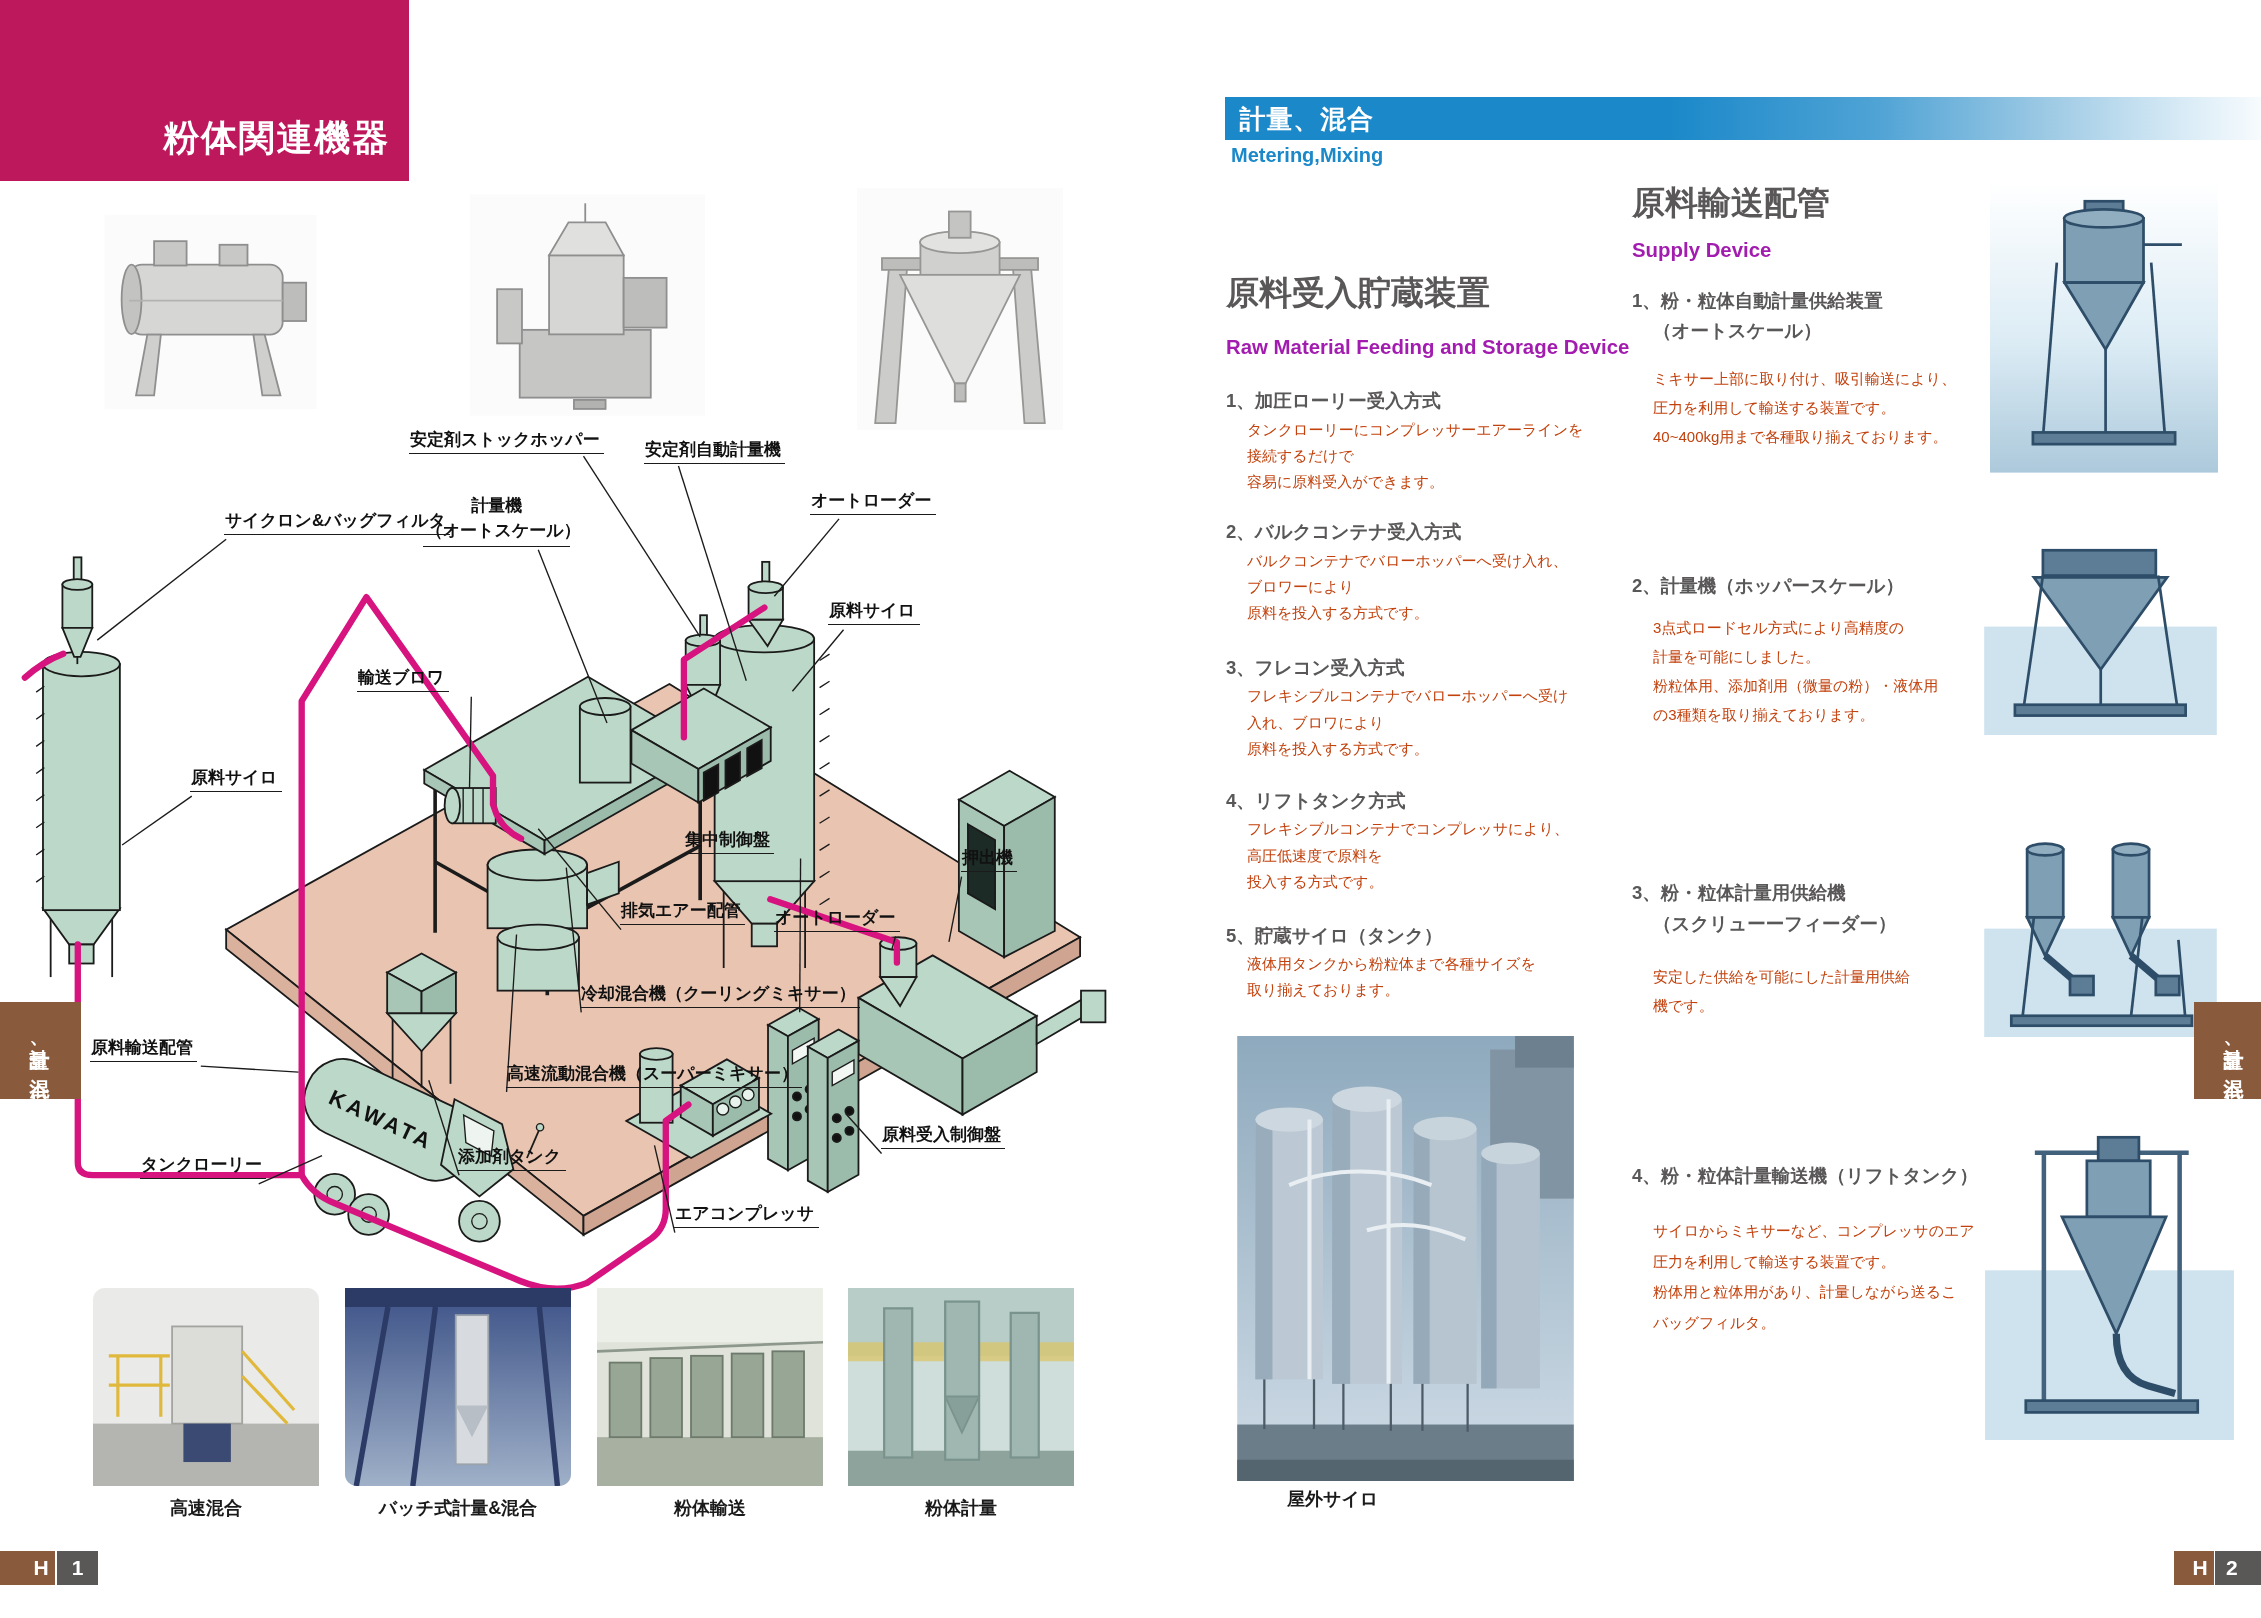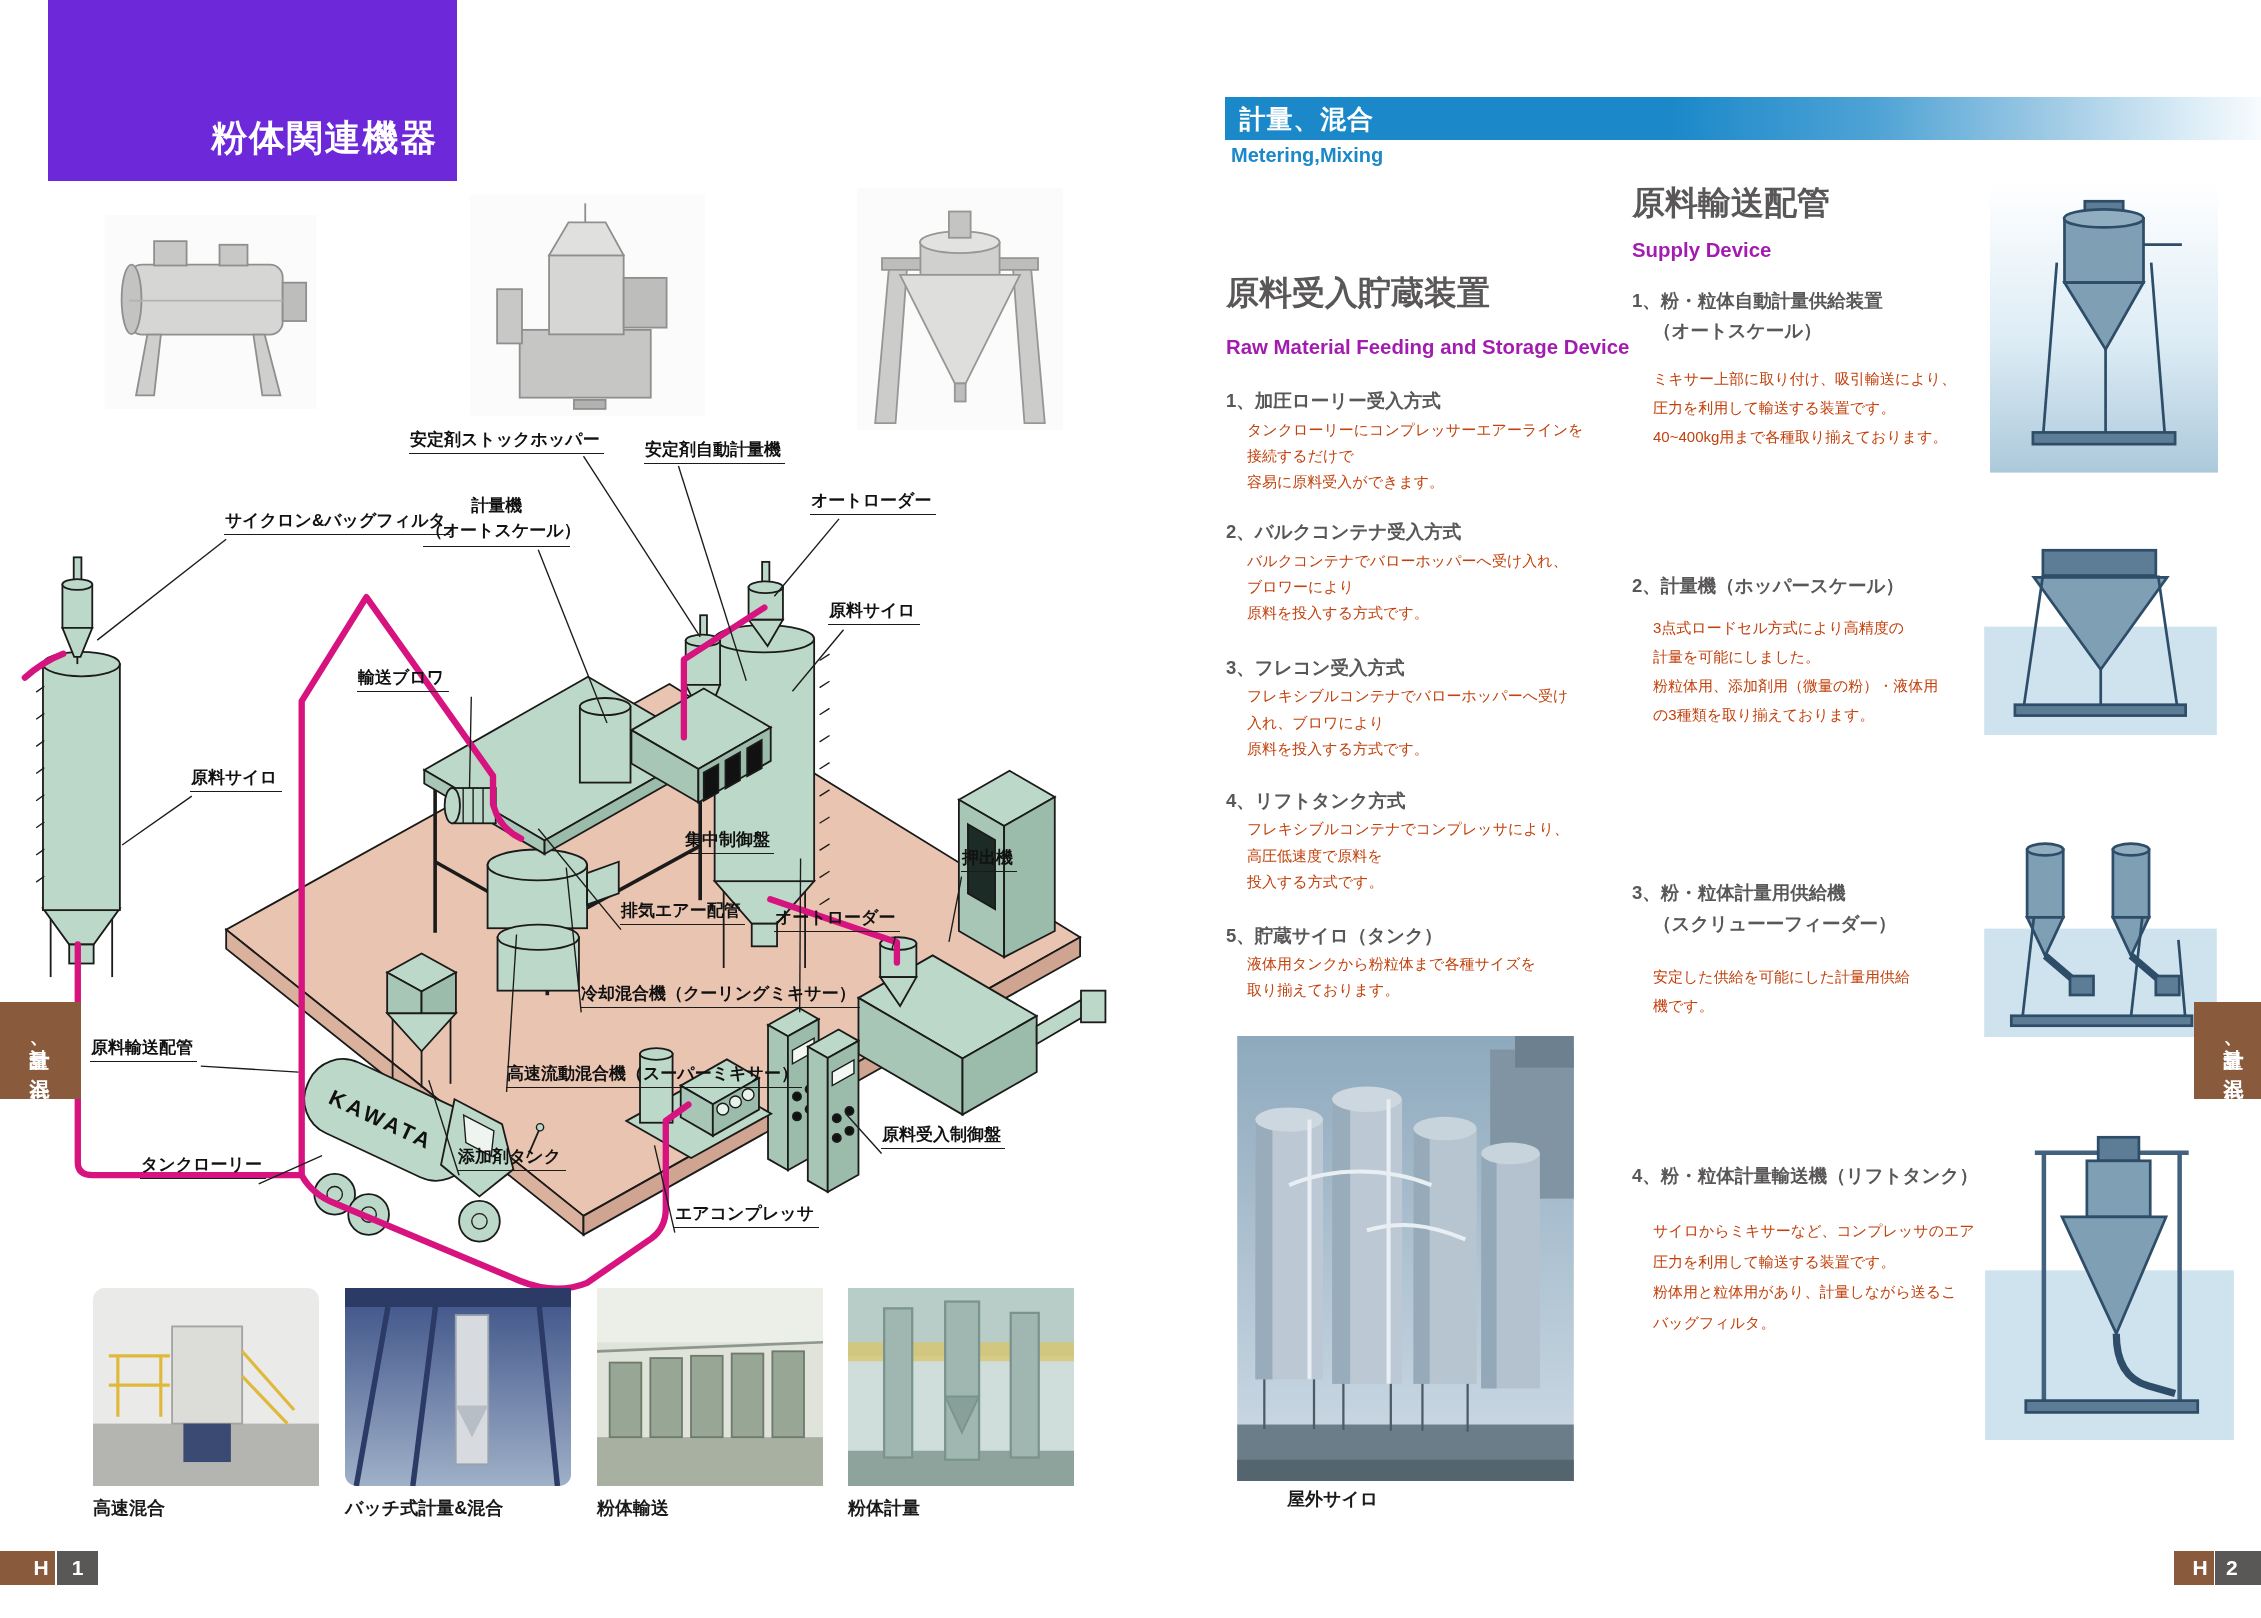--- a/index.html
+++ b/index.html
@@ -1,24 +1,24 @@
 <!DOCTYPE html>
 <html style="font-size:7.2px"><head>
 <meta charset="utf-8">
 <style>
   html,body{margin:0;padding:0;background:#ffffff;}
   body{font-family:"Liberation Sans","DejaVu Sans",sans-serif;}
   .page{position:relative;width:2276px;height:1619px;background:#ffffff;overflow:hidden;}
   .abs{position:absolute;}
   
-  .title-box{position:absolute;left:0;top:0;width:409px;height:181px;background:#6d28d9;margin-left:48px;}
+  .title-box{position:absolute;left:0;top:0;width:409px;height:181px;background:#be185d;}
   .ltitle{position:absolute;right:19px;bottom:18px;margin:0;color:#ffffff;font-size:36px;font-weight:bold;letter-spacing:1.8px;white-space:nowrap;}
   .dlabel{position:absolute;font-size:17px;font-weight:bold;color:#111111;border-bottom:1.8px solid #1b1b1b;padding:0 4.5px 3.2px 0.9px;white-space:nowrap;line-height:1.15;}
   .dlabel2{position:absolute;font-size:17px;font-weight:bold;color:#111111;border-bottom:1.8px solid #1b1b1b;padding:0 2.7px 3.2px 2.7px;text-align:center;line-height:1.45;white-space:nowrap;}
-  .caption{position:absolute;font-size:18px;font-weight:bold;color:#1a1a1a;text-align:left;}
+  .caption{position:absolute;font-size:18px;font-weight:bold;color:#1a1a1a;text-align:center;}
   .tab{position:absolute;width:81px;height:97px;background:#8a5a3c;}
   .tab span{position:absolute;top:50%;left:50%;transform:translate(-50%,-50%);writing-mode:vertical-rl;color:#ffffff;font-size:20px;font-weight:bold;letter-spacing:3.6px;white-space:nowrap;}
   .foot-brown{position:absolute;background:#8a5a3c;color:#ffffff;font-size:21px;font-weight:bold;display:flex;align-items:center;justify-content:flex-end;padding-right:6.3px;box-sizing:border-box;}
   .foot-gray{position:absolute;background:#5a5757;color:#ffffff;font-size:21px;font-weight:bold;display:flex;align-items:center;box-sizing:border-box;}
   
   .hdrbar{position:absolute;left:1225px;top:97px;width:1051px;height:43px;background:linear-gradient(90deg,#1a88c9 0%,#1a88c9 42%,#4fa3d5 62%,#9cc9e4 78%,#dcedf7 92%,#fdfeff 100%);}
   .hdrbar span{position:absolute;left:14.5px;top:50%;transform:translateY(-50%);color:#ffffff;font-size:26px;font-weight:bold;letter-spacing:0.9px;white-space:nowrap;}
   .mm{position:absolute;left:1231px;top:144px;color:#1a88c9;font-size:20px;font-weight:bold;white-space:nowrap;}
   .h1g{position:absolute;font-size:33px;font-weight:bold;color:#595757;white-space:nowrap;margin:0;}
   .h2g{position:absolute;font-size:20.4px;font-weight:bold;color:#a21caf;white-space:nowrap;margin:0;}

